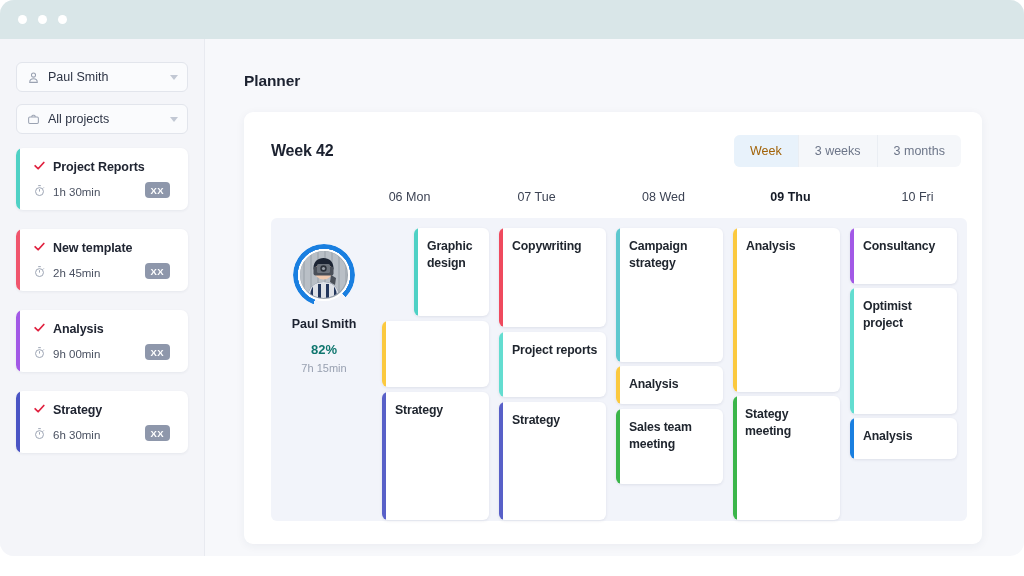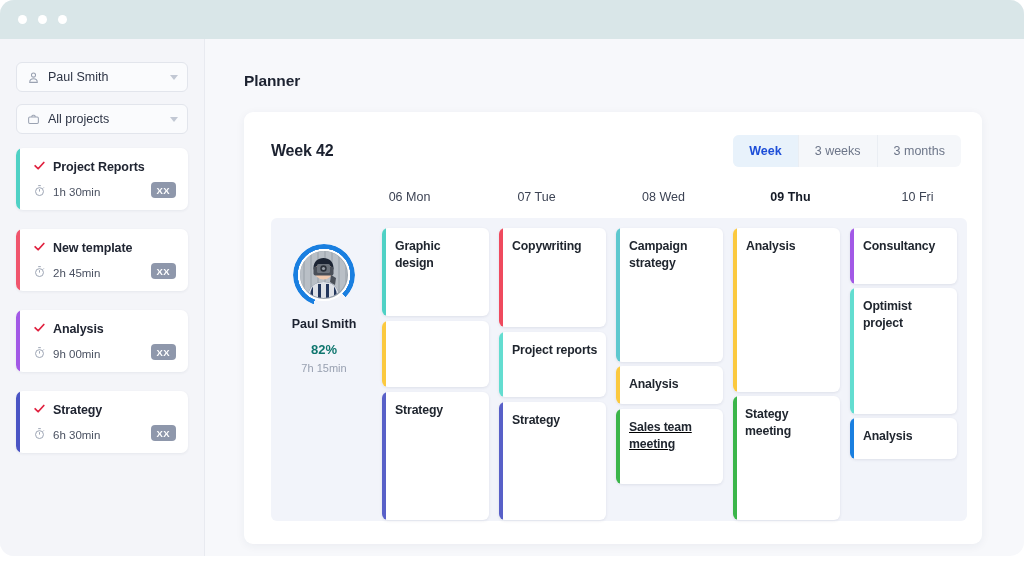--- a/index.html
+++ b/index.html
@@ -78,21 +78,21 @@
   .task .bar {
     position: absolute; left: 0; top: 0; bottom: 0; width: 4px;
   }
   .task-row1 { display: flex; align-items: center; gap: 7px; }
   .task-title {
     font-size: 12.5px; font-weight: 700; color: #202532; letter-spacing: -0.1px;
   }
   .task-row2 { display: flex; align-items: center; gap: 7px; margin-top: 7px; position: relative; }
   .task-time { font-size: 11.5px; color: #4a5161; }
   .xx-badge {
-    position: absolute; right: 2px; top: -1px;
+    position: absolute; right: 8px; top: -1px;
     background: #8e97ab; color: #ffffff;
     font-size: 9.5px; font-weight: 700;
     border-radius: 4px;
     padding: 2.5px 6px;
     letter-spacing: 0.4px;
   }
 
   
   .main { position: absolute; left: 205px; top: 39px; width: 819px; height: 537px; }
   .page-title {
@@ -125,22 +125,22 @@
     display: flex; align-items: center; justify-content: center;
     padding: 0 16px;
     font-size: 12.5px;
     color: #6d7689;
     cursor: pointer;
     border-right: 1px solid #eaeef3;
   }
   .seg-item:last-child { border-right: none; }
   .seg-item.active {
     background: #e8f2fb;
-    color: #1d4ed8;
-    font-weight: 700;
+    color: #a16207;
+    font-weight: 400;
   }
 
   
   .dayhead {
     position: absolute; left: 1px; top: 78px;
     width: 736px; height: 28px;
     display: flex;
     padding-left: 101px;
   }
   .dayhead .dh {
@@ -360,21 +360,21 @@
               </svg>
             </div>
           </div>
           <div class="p-name">Paul Smith</div>
           <div class="p-pct">82%</div>
           <div class="p-time">7h 15min</div>
         </div>
 
         <div class="daycols">
             <div class="daycol">
-              <div class="ev" style="top: 5px; height: 88px;">
+              <div class="ev" style="top: 5px; height: 88px; margin-left: 32px;">
                 <span class="ebar" style="background:#4fd1c5"></span>
                 <div class="ev-title">Graphic design</div>
               </div>
               <div class="ev" style="top: 98px; height: 66px;">
                 <span class="ebar" style="background:#fbc93f"></span>
               </div>
               <div class="ev" style="top: 169px; height: 128px;">
                 <span class="ebar" style="background:#5860c8"></span>
                 <div class="ev-title">Strategy</div>
               </div>
@@ -395,21 +395,21 @@
             </div>
             <div class="daycol">
               <div class="ev" style="top: 5px; height: 134px;">
                 <span class="ebar" style="background:#5ec8cf"></span>
                 <div class="ev-title">Campaign strategy</div>
               </div>
               <div class="ev" style="top: 143px; height: 38px;">
                 <span class="ebar" style="background:#fbc93f"></span>
                 <div class="ev-title">Analysis</div>
               </div>
-              <div class="ev" style="top: 186px; height: 75px; text-decoration: underline;">
+              <div class="ev" style="top: 186px; height: 75px;">
                 <span class="ebar" style="background:#3bb54a"></span>
                 <div class="ev-title">Sales team meeting</div>
               </div>
             </div>
             <div class="daycol">
               <div class="ev" style="top: 5px; height: 164px;">
                 <span class="ebar" style="background:#fbc93f"></span>
                 <div class="ev-title">Analysis</div>
               </div>
               <div class="ev" style="top: 173px; height: 124px; padding-left: 12px;">

